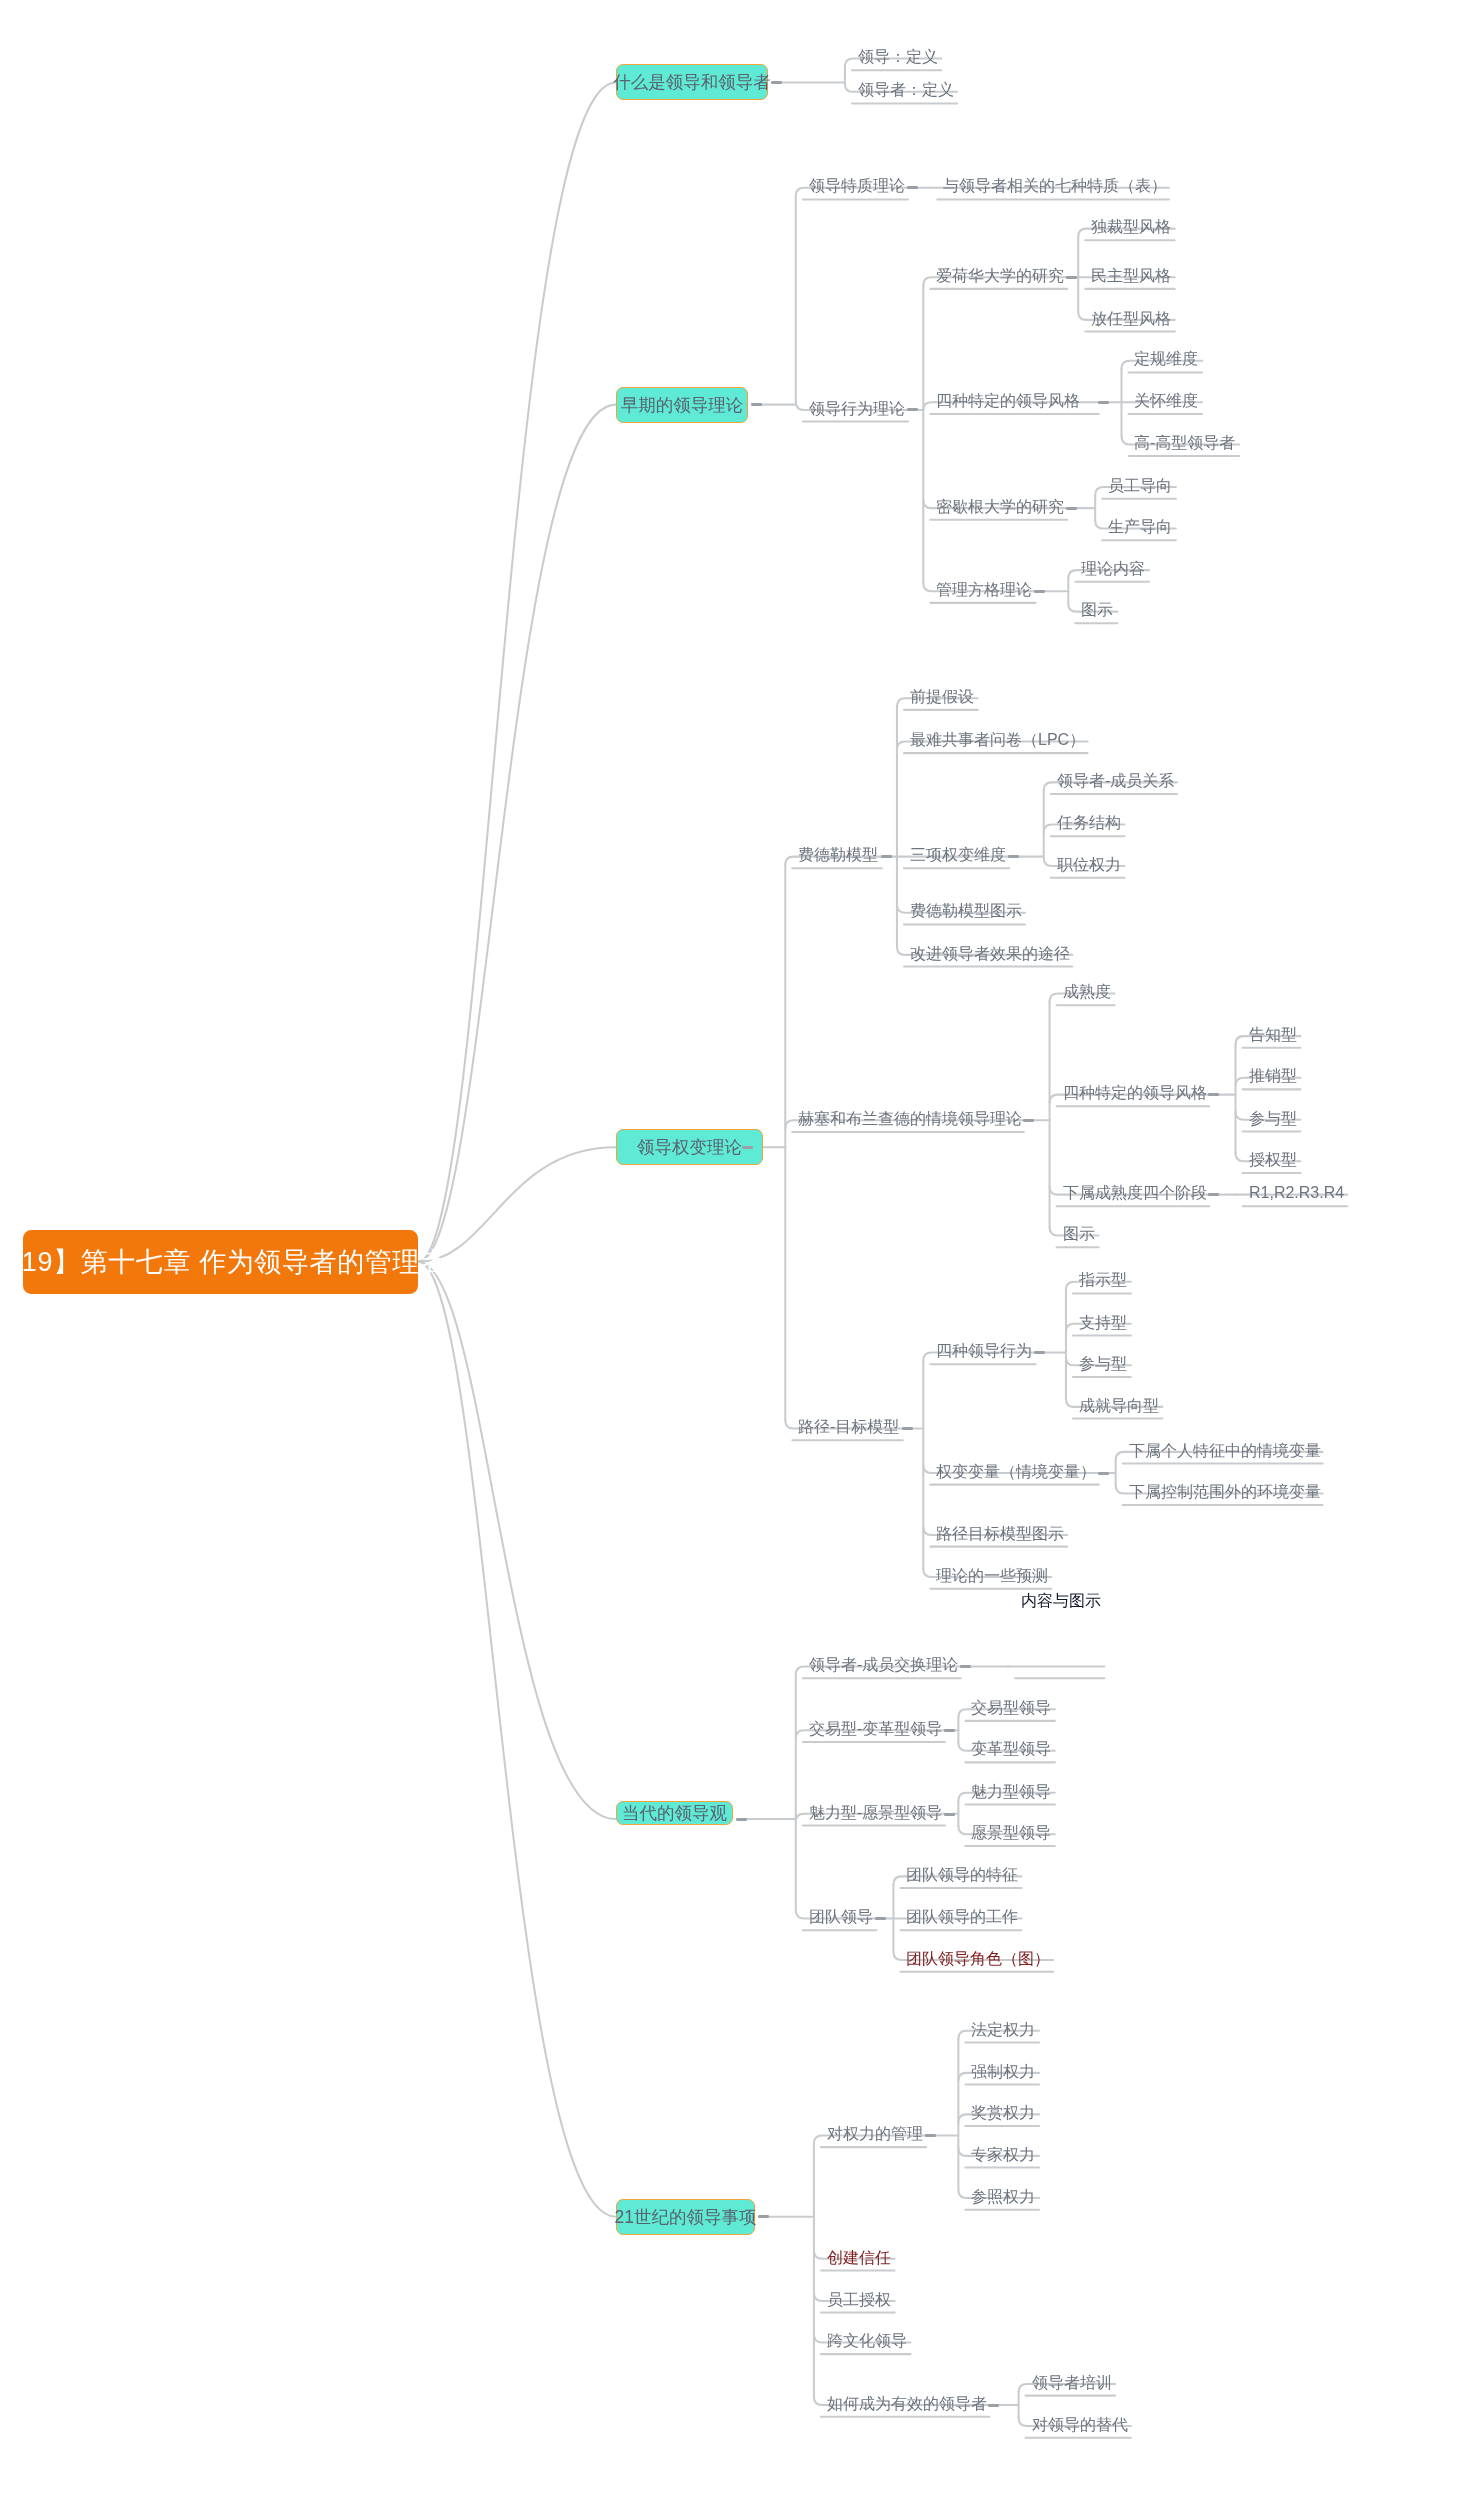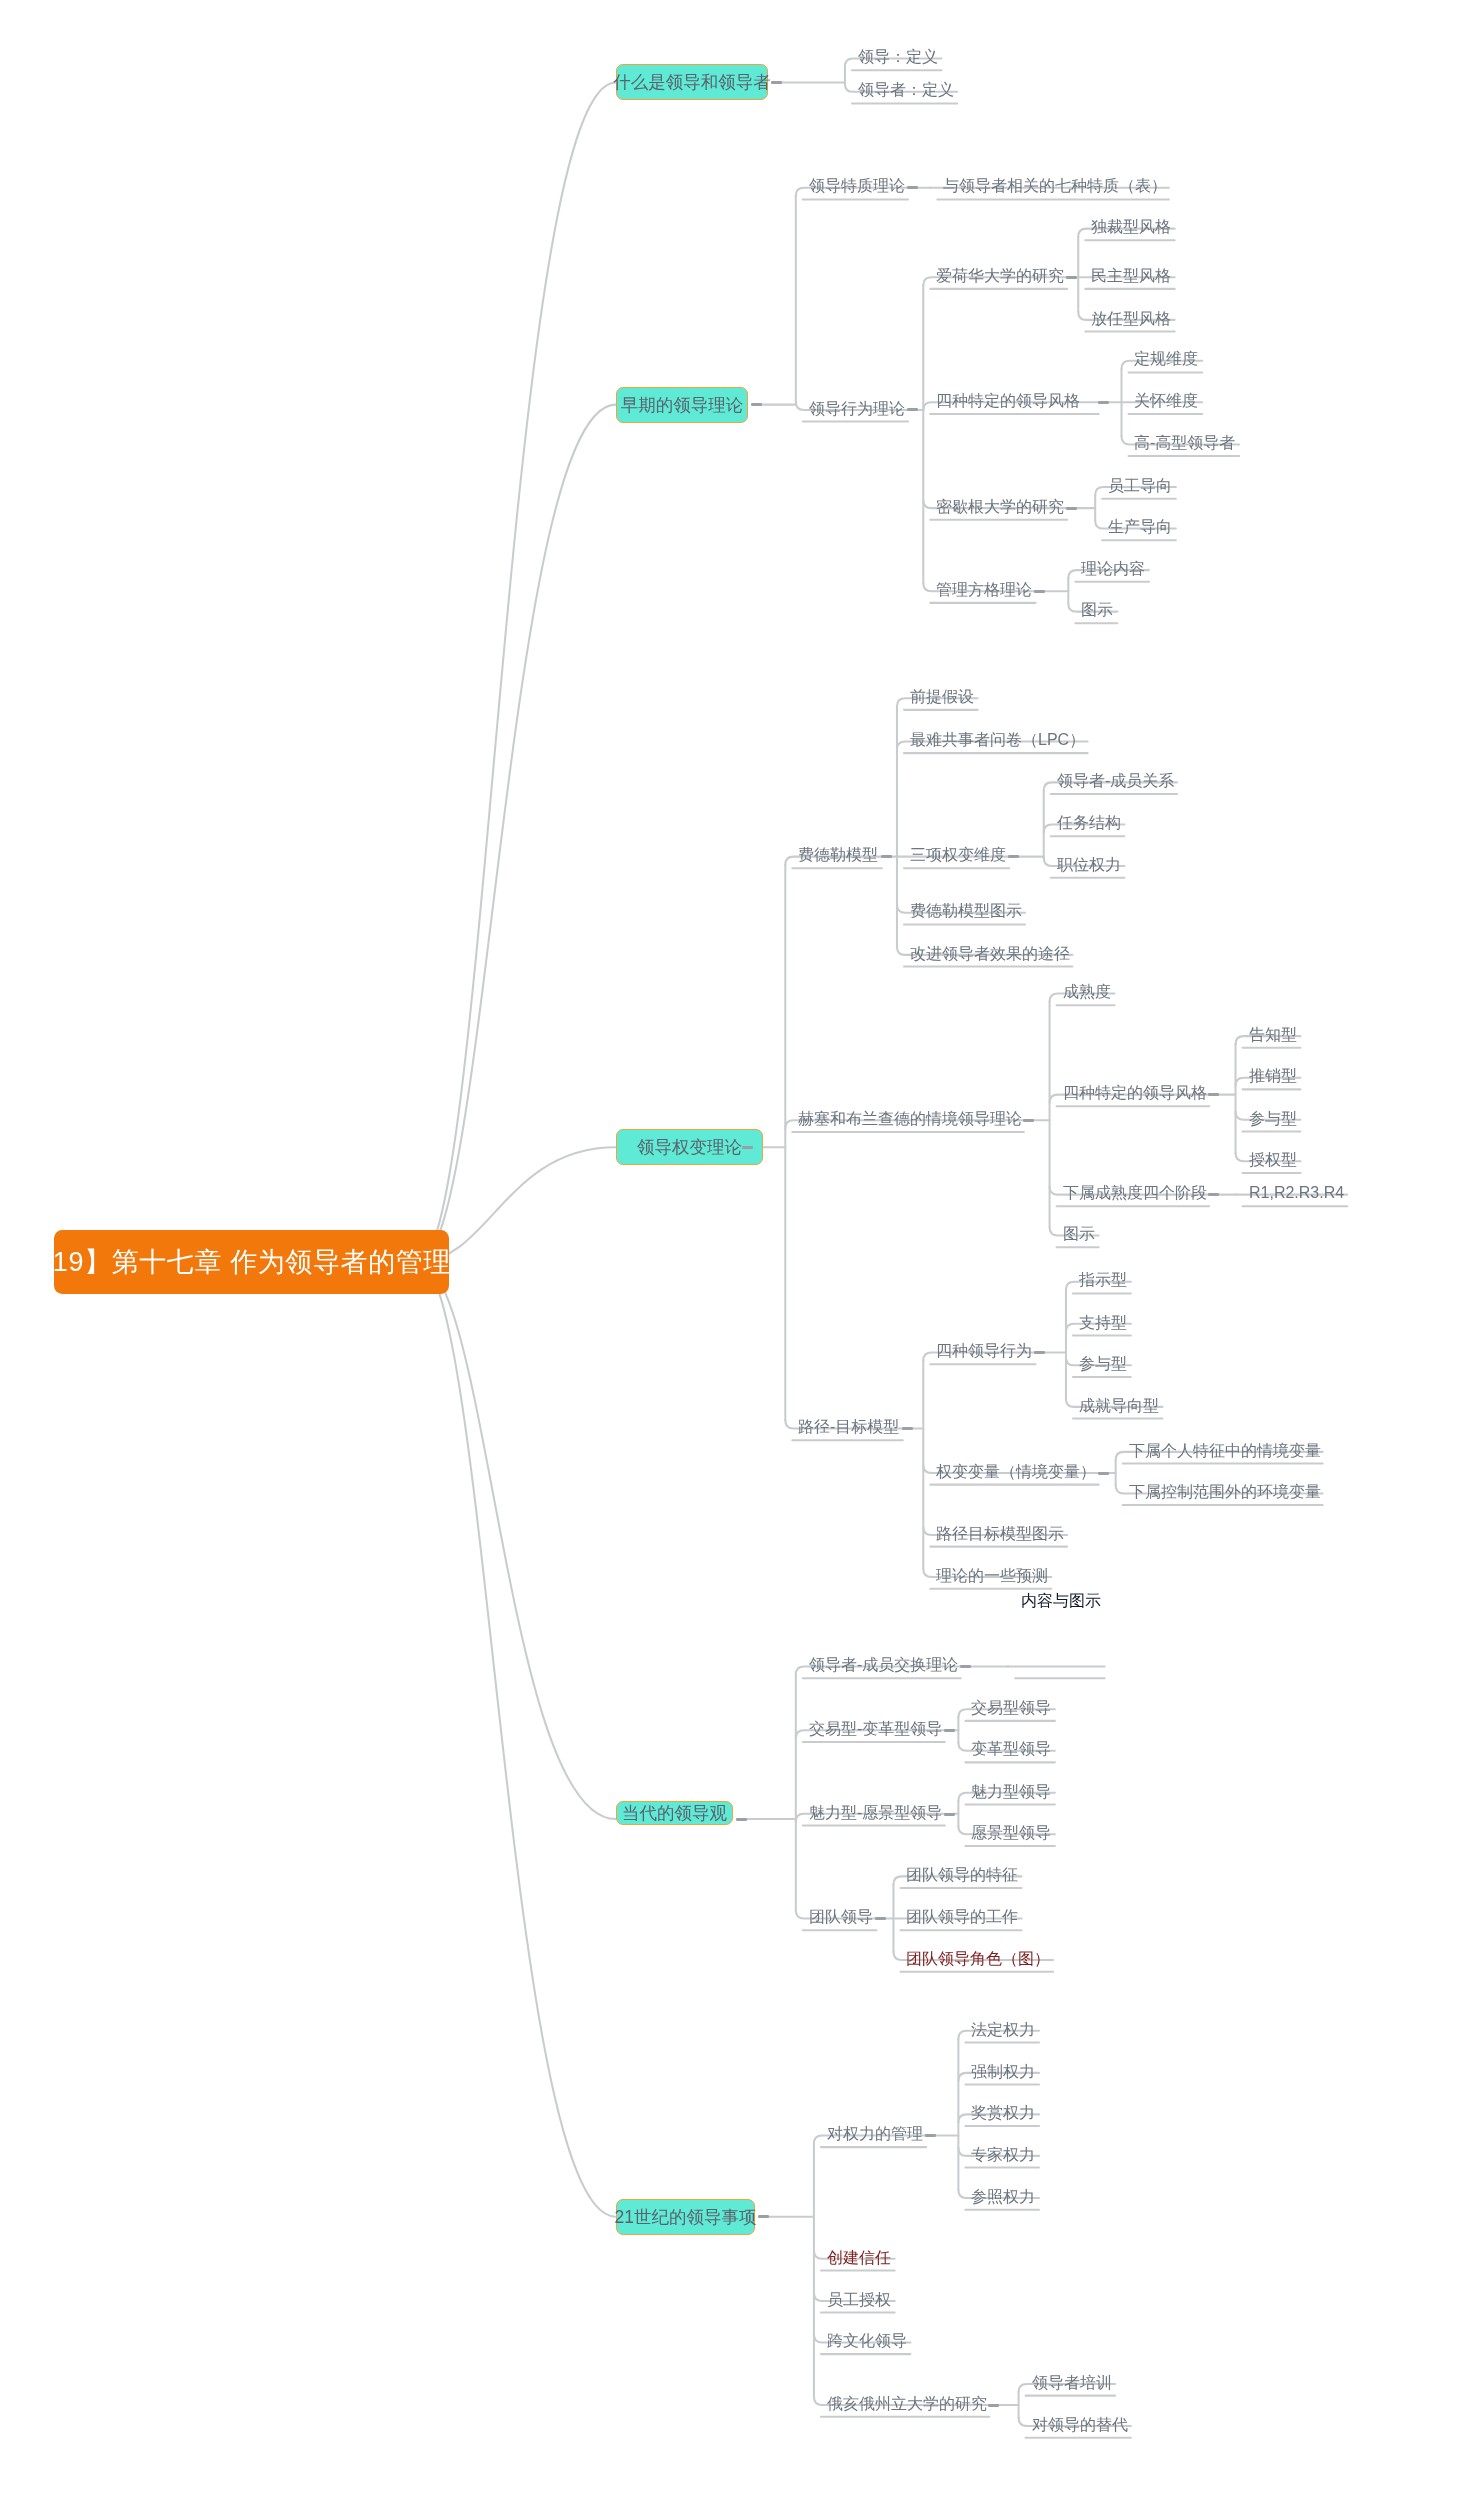--- a/index.html
+++ b/index.html
@@ -15,21 +15,20 @@
     position:absolute;
     background:#F2780B;
     border-radius:8.2px;
     color:#ffffff;
     font-size:27px;
     letter-spacing:0.6px;
     display:flex;align-items:center;justify-content:center;
     box-sizing:border-box;
     padding:0 15px;
     white-space:nowrap;
-    margin-left:31px;
   }
 
   
   .branch{
     position:absolute;
     border:1.8px solid #EFA53A;
     background:#5eead4;
     border-radius:7px;
     color:#5A6270;
     font-size:17.5px;
@@ -377,21 +376,21 @@
       <div class="node n3" style="left: 906px; top: 1951px; color: #7f1d1d;">团队领导角色（图）</div>
       <div class="node n2" style="left: 827px; top: 2126px; color: rgb(108, 116, 127);">对权力的管理</div>
       <div class="node n3" style="left: 971px; top: 2022px; color: rgb(108, 116, 127);">法定权力</div>
       <div class="node n3" style="left: 971px; top: 2064px; color: rgb(108, 116, 127);">强制权力</div>
       <div class="node n3" style="left: 971px; top: 2105px; color: rgb(108, 116, 127);">奖赏权力</div>
       <div class="node n3" style="left: 971px; top: 2147px; color: rgb(108, 116, 127);">专家权力</div>
       <div class="node n3" style="left: 971px; top: 2189px; color: rgb(108, 116, 127);">参照权力</div>
       <div class="node n2" style="left: 827px; top: 2250px; color: #7f1d1d;">创建信任</div>
       <div class="node n2" style="left: 827px; top: 2292px; color: rgb(108, 116, 127);">员工授权</div>
       <div class="node n2" style="left: 827px; top: 2333px; color: rgb(108, 116, 127);">跨文化领导</div>
-      <div class="node n2" style="left: 827px; top: 2396px; color: rgb(108, 116, 127);">俄亥俄州立大学的研究</div>
+      <div class="node n2" style="left: 827px; top: 2396px; color: rgb(108, 116, 127);">如何成为有效的领导者</div>
       <div class="node n3" style="left: 1032px; top: 2375px; color: rgb(108, 116, 127);">领导者培训</div>
       <div class="node n3" style="left: 1032px; top: 2417px; color: rgb(108, 116, 127);">对领导的替代</div>
     </div>
 <div class="dash" style="left: 771px; top: 81px;"></div>
     <div class="dash" style="left: 751px; top: 403px;"></div>
     <div class="dash" style="left: 742px; top: 1146px;"></div>
     <div class="dash" style="left: 736px; top: 1818px;"></div>
     <div class="dash" style="left: 758px; top: 2215px;"></div>
     <div class="dash" style="left: 907px; top: 186px;"></div>
     <div class="dash" style="left: 907px; top: 408px;"></div>

